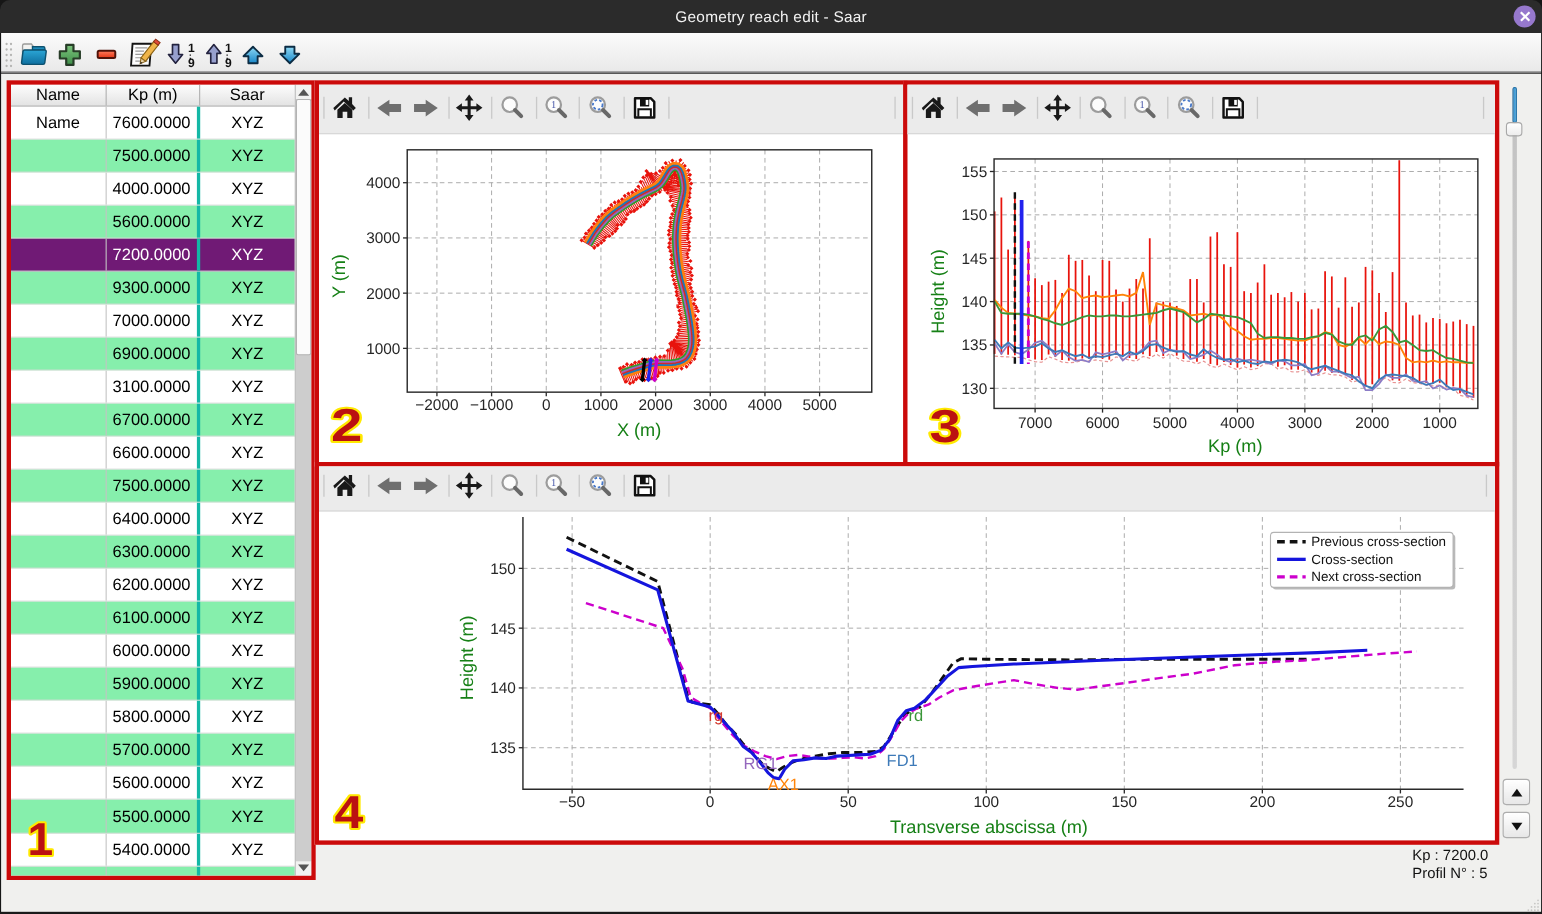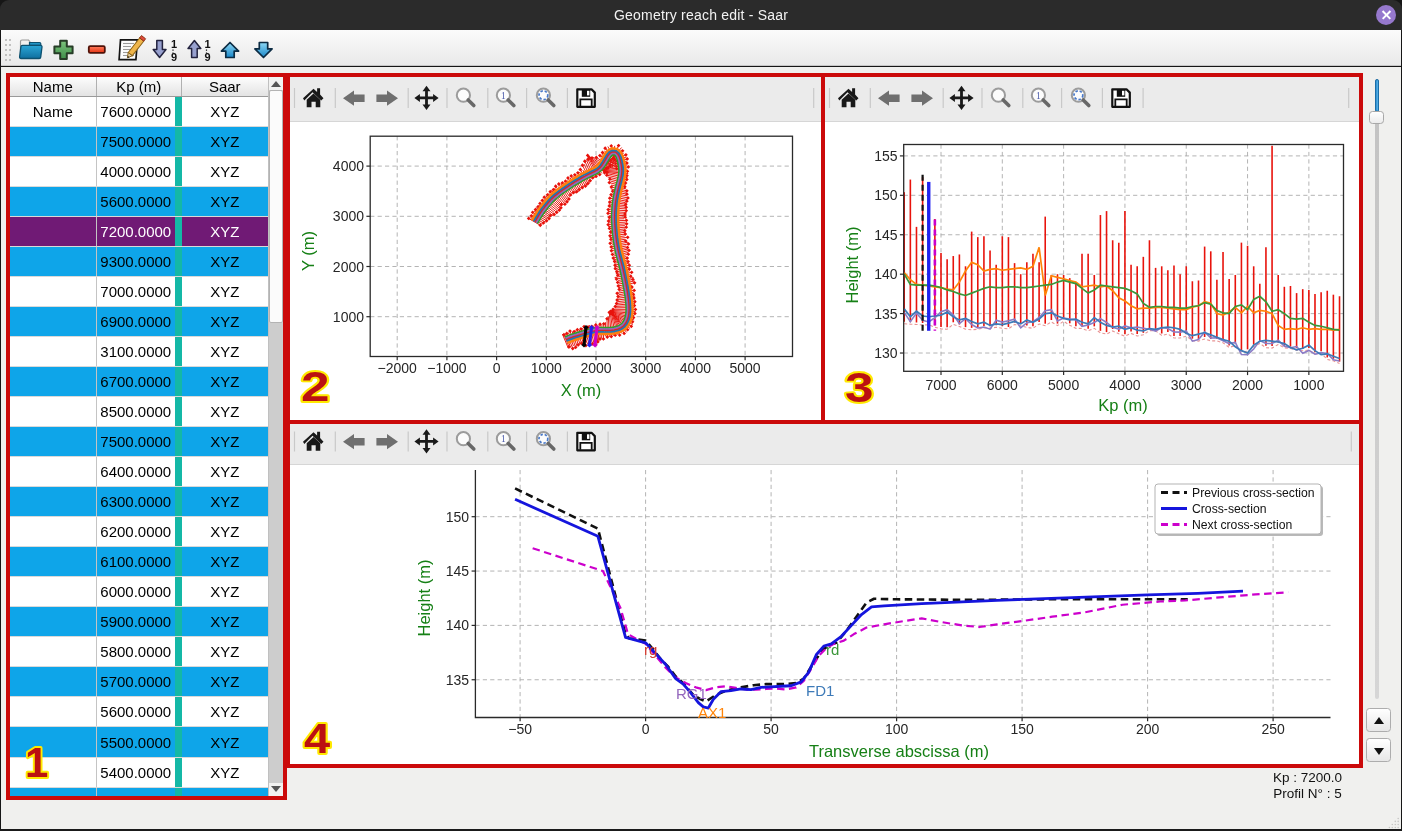--- a/index.html
+++ b/index.html
@@ -11,41 +11,41 @@
 #toolbar{position:absolute;left:1px;top:30px;width:1400px;height:36px;background:linear-gradient(#fbfbfb,#e9e9e9);border-bottom:1px solid #c6c6c6}
 #bodyarea{position:absolute;left:1px;top:67px;width:1400px;height:762px;background:#f0f0ee}
 .panel{position:absolute;border:4.5px solid #cb0a0a;background:#fff}
 #tpanel{left:6px;top:73px;width:281px;height:727px;border-width:4px;overflow:hidden}
 #p2{left:286px;top:72.5px;width:539px;height:351.5px}
 #p3{left:821px;top:72.5px;width:541.5px;height:351.5px}
 #p4{left:286px;top:419.5px;width:1076.5px;height:348.5px}
 .mtb{position:absolute;left:0;top:0;width:100%;background:#ebebeb;border-bottom:1px solid #d6d6d6}
 .thead{width:257.5px;height:19.5px;background:linear-gradient(#fdfdfd,#e3e3e3);border-bottom:1px solid #9a9a9a;display:flex;font-weight:normal}
 .trow{width:257.5px;height:30.05px;display:flex;border-bottom:1px solid #d9d9d9;background:#fff}
-.trow.alt{background:#0ea5e9}
+.trow.alt{background:#86efac}
 .trow.sel{background:#701a75;color:#fff}
 .tc{display:flex;align-items:center;justify-content:center;font-size:15px;height:100%}
 .c1{width:86.5px;border-right:1px solid #c4c4c4}
-.c2{width:85.5px;border-right:7px solid #14b8a6}
+.c2{width:85.5px;border-right:3px solid #14b8a6}
 .c3{width:85.5px}
 .thead .c1,.thead .c2{border-right:1px solid #b0b0b0}
 #tscroll{position:absolute;right:0;top:0;width:15.5px;height:719px;background:#cdcdcd;border-left:1px solid #c0c0c0}
 .scap{position:absolute;left:0;width:100%;height:13px;background:#f2f2f1}
 #tthumb{position:absolute;left:0.5px;top:13px;width:14px;height:233px;background:#fbfbfb;border:1px solid #b3b3b3;border-radius:2px}
 .sarrow{position:absolute;left:2px;width:0;height:0;border-left:5.2px solid transparent;border-right:5.2px solid transparent}
 #vslider{position:absolute;left:1374.5px;top:79px;width:4.5px;height:620px;background:linear-gradient(#c2c2c2,#d6d6d6);border-radius:2px}
 #vsliderfill{position:absolute;left:1374.5px;top:79px;width:4.5px;height:33px;background:linear-gradient(90deg,#2e8fd0,#5cb4e8);border-radius:2px;border:0.5px solid #1a6ea8}
 #vhandle{position:absolute;left:1369px;top:111px;width:15px;height:12.5px;background:linear-gradient(#ffffff,#ececec);border:1px solid #a8a8a8;border-radius:3.5px}
 .navbtn{position:absolute;left:1365.5px;width:25.5px;height:24px;background:linear-gradient(#ffffff,#e7e7e7);border:1px solid #adadad;border-radius:3.5px}
 .navbtn .tri{position:absolute;left:7px;top:9px;width:0;height:0}
 #btnup{top:708px}
 #btndn{top:737.5px}
 #btnup .tri{border-left:5.5px solid transparent;border-right:5.5px solid transparent;border-bottom:7px solid #111;top:8px}
 #btndn .tri{border-left:5.5px solid transparent;border-right:5.5px solid transparent;border-top:7px solid #111}
-#kptext{position:absolute;right:60px;top:770px;text-align:center;font-size:13.5px;color:#111;line-height:15.5px}
+#kptext{position:absolute;right:49px;top:770px;text-align:left;font-size:13.5px;color:#111;line-height:15.5px}
 #bstrip{position:absolute;left:0;top:829px;width:1402px;height:2px;background:#1a1a1a}
 </style></head><body>
 <div id="win">
     <div id="titlebar">
       <div class="t">Geometry reach edit - Saar</div>
       <div id="closebtn"></div>
     </div>
     <div id="toolbar">
       <svg width="300" height="36" viewBox="0 0 300 36" style="position:absolute;left:0;top:0">
         <defs>
@@ -157,21 +157,21 @@
         <div class="tc c2">3100.0000</div>
         <div class="tc c3">XYZ</div>
       </div>
       <div class="trow alt">
         <div class="tc c1"></div>
         <div class="tc c2">6700.0000</div>
         <div class="tc c3">XYZ</div>
       </div>
       <div class="trow">
         <div class="tc c1"></div>
-        <div class="tc c2">8500.0000</div>
+        <div class="tc c2">6600.0000</div>
         <div class="tc c3">XYZ</div>
       </div>
       <div class="trow alt">
         <div class="tc c1"></div>
         <div class="tc c2">7500.0000</div>
         <div class="tc c3">XYZ</div>
       </div>
       <div class="trow">
         <div class="tc c1"></div>
         <div class="tc c2">6400.0000</div>

